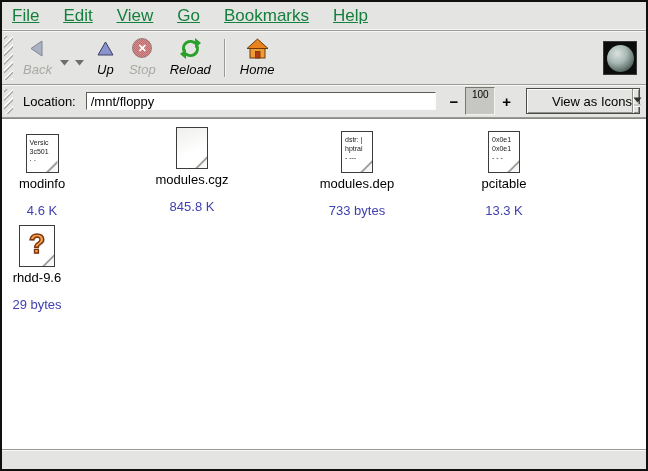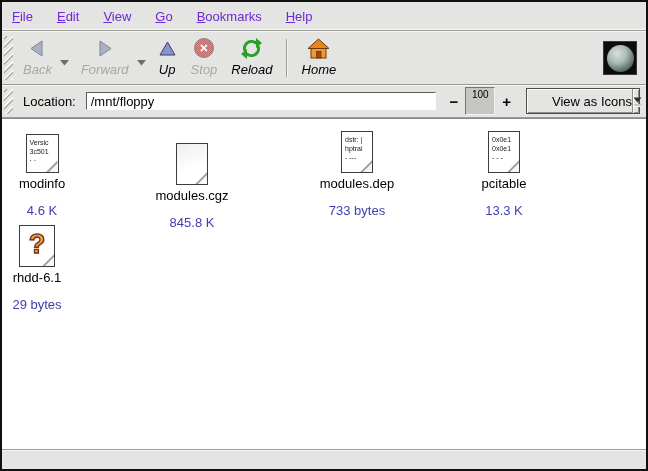--- a/index.html
+++ b/index.html
@@ -19,22 +19,23 @@
     height:29px; flex:0 0 29px;
     display:flex; align-items:center;
     padding-left:2px;
     border-bottom:1px solid #9a9a96;
     box-shadow: inset 0 -1px 0 #f7f7f5;
   }
   .menu-item {
     display:inline-block;
     padding:3px 8px;
     margin-right:8px;
-    font-size:13px; color:#6d28d9;
+    font-size:17px; color:#15803d;
     cursor:default;
+    text-decoration:underline;
   }
   .menu-item::first-letter { text-decoration:underline; }
 
   
   .toolbar {
     height:54px; flex:0 0 54px;
     display:flex; align-items:stretch;
     border-bottom:1px solid #9a9a96;
     box-shadow: inset 0 1px 0 #f7f7f5;
     padding:2px 4px 1px 2px;
@@ -182,28 +183,20 @@
           </svg>
       </span>
       <span class="tb-label dis">Back</span>
     </div>
     <span class="tb-chevron">
       <svg width="11" height="8" viewBox="0 0 11 8">
           <polygon points="1,1 10,1 5.5,6.5" fill="#6e6e6a"></polygon>
         </svg>
     </span>
 
-    <div class="tb-btn" aria-disabled="true">
-      <span class="tb-icon">
-        <svg width="16" height="19" viewBox="0 0 16 19">
-            <polygon points="3,2 3,17 14,9.5" fill="#a9b1c5" stroke="#84848e" stroke-width="1"></polygon>
-          </svg>
-      </span>
-      <span class="tb-label dis">Forward</span>
-    </div>
     <span class="tb-chevron">
       <svg width="11" height="8" viewBox="0 0 11 8">
           <polygon points="1,1 10,1 5.5,6.5" fill="#6e6e6a"></polygon>
         </svg>
     </span>
 
     <div class="tb-btn">
       <span class="tb-icon">
         <svg width="19" height="17" viewBox="0 0 19 17">
             <polygon points="9.5,2 17,15 2,15" fill="#8a94cc" stroke="#3e3e66" stroke-width="1"></polygon>
@@ -281,21 +274,21 @@
             <div>3c501</div>
             <div>· ·</div>
           </div>
           <div class="fold"></div>
         </div>
       </div>
       <div class="file-name">modinfo</div>
       <div class="file-size">4.6 K</div>
     </div>
 
-    <div class="file-item" style="left:140px; top:20px; width:100px;">
+    <div class="file-item" style="left:140px; top:4px; width:100px;">
       <div class="icon-box">
         <div class="page shaded">
           <div class="fold"></div>
         </div>
       </div>
       <div class="file-name">modules.cgz</div>
       <div class="file-size">845.8 K</div>
     </div>
 
     <div class="file-item" style="left:300px; top:8px; width:110px;">
@@ -328,21 +321,21 @@
       <div class="file-size">13.3 K</div>
     </div>
 
     <div class="file-item" style="left:0px; top:102px; width:70px;">
       <div class="icon-box">
         <div class="page qmark" style="width:36px;">
           <span>?</span>
           <div class="fold"></div>
         </div>
       </div>
-      <div class="file-name">rhdd-6.1</div>
+      <div class="file-name">rhdd-9.6</div>
       <div class="file-size">29 bytes</div>
     </div>
 
   </div>
 
   <div class="statusbar"></div>
 
 </div>
 
 </body></html>

